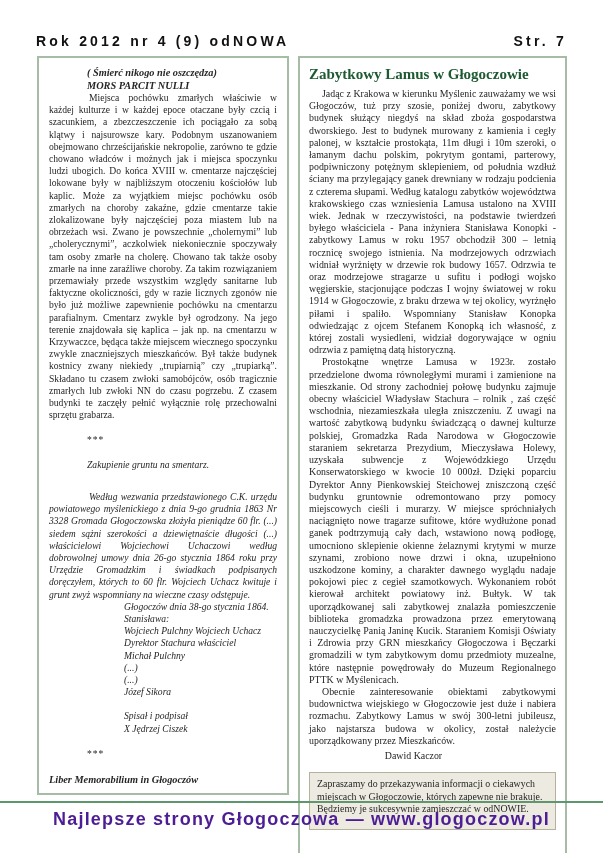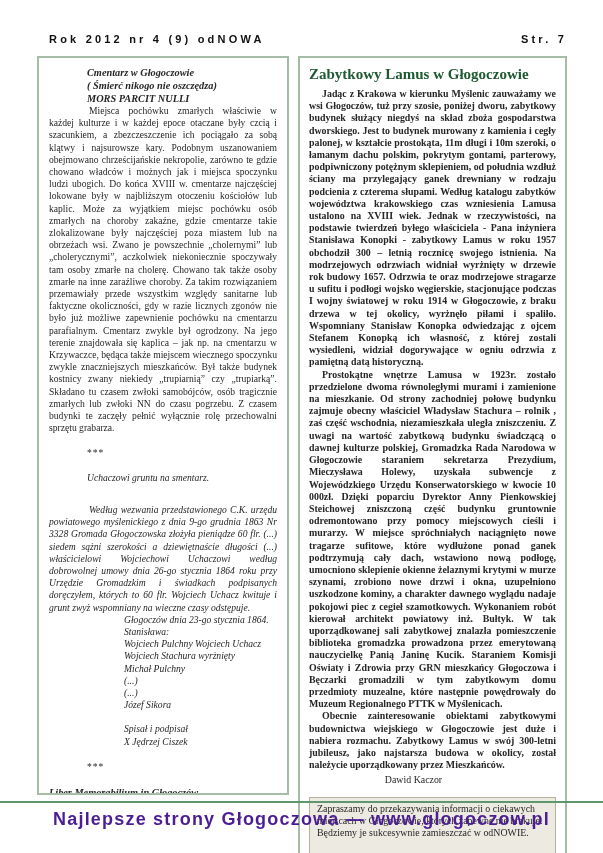--- a/index.html
+++ b/index.html
@@ -8,24 +8,24 @@
     width:603px; height:853px;
     font-family:"Liberation Serif", serif;
     color:#262626;
     position:relative;
     overflow:hidden;
   }
   .page { position:absolute; inset:0; background:#fff; }
 
   
   .masthead {
-    position:absolute; top:33px; left:49px; right:36px;
+    position:absolute; top:33px; left:36px; right:36px;
     display:flex; justify-content:space-between; align-items:baseline;
     font-family:"Liberation Sans", sans-serif;
-    font-weight:bold; font-size:11px; letter-spacing:3.2px; color:#111;
+    font-weight:bold; font-size:14px; letter-spacing:3.2px; color:#111;
     white-space:nowrap;
   }
 
   
   .columns { position:absolute; top:56px; left:37px; display:flex; gap:9px; }
   .colbox { background:#fff; border:2px solid #a6bca6; overflow:hidden; }
   .col-left  { width:252px; height:739px; padding:8px 10px 6px 10px; font-size:9.6px; line-height:12.2px; }
   .col-right { width:269px; height:813px; padding:5px 9px 6px 9px;  font-size:9.9px; line-height:12.2px; }
 
   
@@ -38,21 +38,21 @@
   .l-sig { margin-left:75px; font-style:italic; }
   .sig-block { margin-top:12px; }
   .l-source { margin-top:14px; font-weight:bold; font-style:italic; font-size:10.3px; }
 
   
   .r-title {
     font-family:"Liberation Serif", serif;
     font-weight:bold; font-size:15px; line-height:18px;
     color:#1d5a31; margin:2px 0 5px 0;
   }
-  .r-para { text-align:justify; text-indent:13px;font-weight:bold; }
+  .r-para { text-align:justify; text-indent:13px; }
   .r-author { text-align:center; padding-right:38px; margin-top:3px; }
   .r-invite {
     margin-top:10px;
     background:#edeae1; border:1px solid #b7b09b;
     padding:5px 7px 14px 7px;
     font-size:9.9px; line-height:12.4px;
   }
 
   
   .footer-rule { position:absolute; top:801px; left:0; right:0; border-top:2px solid #5e976d; }
@@ -70,36 +70,35 @@
 <div class="page">
 
   <div class="masthead">
     <span>Rok 2012 nr 4 (9) odNOWA</span>
     <span>Str. 7</span>
   </div>
 
   <div class="columns">
 
     <div class="colbox col-left">
-      <div class="l-title">Cmentarz w Głogoczowie</div>
       <div class="l-title">( Śmierć nikogo nie oszczędza)</div>
       <div class="l-title">MORS PARCIT NULLI</div>
 
       <div class="l-para">Miejsca pochówku zmarłych właściwie w każdej kulturze i w każdej epoce otaczane były czcią i szacunkiem, a zbezczeszczenie ich pociągało za sobą klątwy i najsurowsze kary. Podobnym uszanowaniem obejmowano chrześcijańskie nekropolie, zarówno te gdzie chowano władców i możnych jak i miejsca spoczynku ludzi ubogich. Do końca XVIII w. cmentarze najczęściej lokowane były w najbliższym otoczeniu kościołów lub kaplic. Może za wyjątkiem miejsc pochówku osób zmarłych na choroby zakaźne, gdzie cmentarze takie zlokalizowane były najczęściej poza miastem lub na obrzeżach wsi. Zwano je powszechnie „cholernymi” lub „cholerycznymi”, aczkolwiek niekoniecznie spoczywały tam osoby zmarłe na cholerę. Chowano tak także osoby zmarłe na inne zaraźliwe choroby. Za takim rozwiązaniem przemawiały przede wszystkim względy sanitarne lub faktyczne okoliczności, gdy w razie licznych zgonów nie było już możliwe zapewnienie pochówku na cmentarzu parafialnym. Cmentarz zwykle był ogrodzony. Na jego terenie znajdowała się kaplica – jak np. na cmentarzu w Krzywaczce, będąca także miejscem wiecznego spoczynku zwykle znaczniejszych mieszkańców. Był także budynek kostnicy zwany niekiedy „trupiarnią” czy „trupiarką”. Składano tu czasem zwłoki samobójców, osób tragicznie zmarłych lub zwłoki NN do czasu pogrzebu. Z czasem budynki te zaczęły pełnić wyłącznie rolę przechowalni sprzętu grabarza.</div>
 
       <div class="sep">***</div>
 
-      <div class="l-subtitle">Uchaczowi gruntu na smentarz.</div>
+      <div class="l-subtitle">Zakupienie gruntu na smentarz.</div>
 
       <div class="l-quote">Według wezwania przedstawionego C.K. urzędu powiatowego myślenickiego z dnia 9-go grudnia 1863 Nr 3328 Gromada Głogoczowska złożyła pieniądze 60 flr. (...) siedem sążni szerokości a dziewiętnaście długości (...) właścicielowi Wojciechowi Uchaczowi według dobrowolnej umowy dnia 26-go stycznia 1864 roku przy Urzędzie Gromadzkim i świadkach podpisanych doręczyłem, których to 60 flr. Wojciech Uchacz kwituje i grunt zwyż wspomniany na wieczne czasy odstępuje.</div>
 
-      <div class="l-qline">Głogoczów dnia 23-go stycznia 1864.</div>
+      <div class="l-qline">Głogoczów dnia 38-go stycznia 1864.</div>
       <div class="l-qline">Stanisława:</div>
       <div class="l-qline">Wojciech Pulchny Wojciech Uchacz</div>
-      <div class="l-qline">Wojciech Stachura wyrżnięty</div>
+      <div class="l-qline">Dyrektor Stachura właściciel</div>
       <div class="l-qline">Michał Pulchny</div>
       <div class="l-qline">(...)</div>
       <div class="l-qline">(...)</div>
       <div class="l-qline">Józef Sikora</div>
 
       <div class="sig-block">
         <div class="l-sig">Spisał i podpisał</div>
         <div class="l-sig">X Jędrzej Ciszek</div>
       </div>
 

